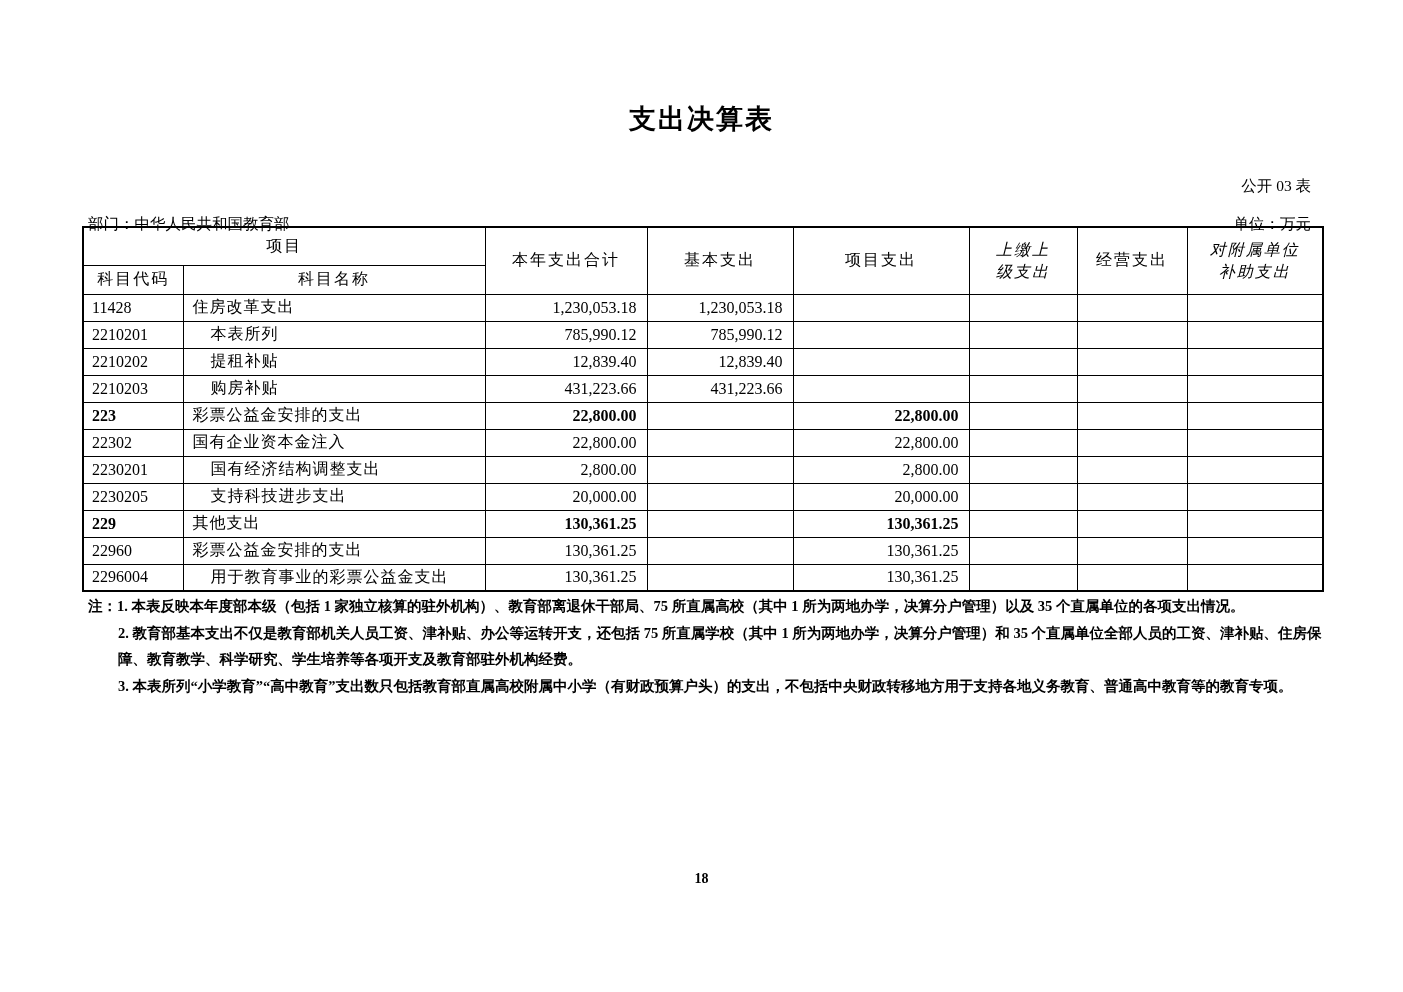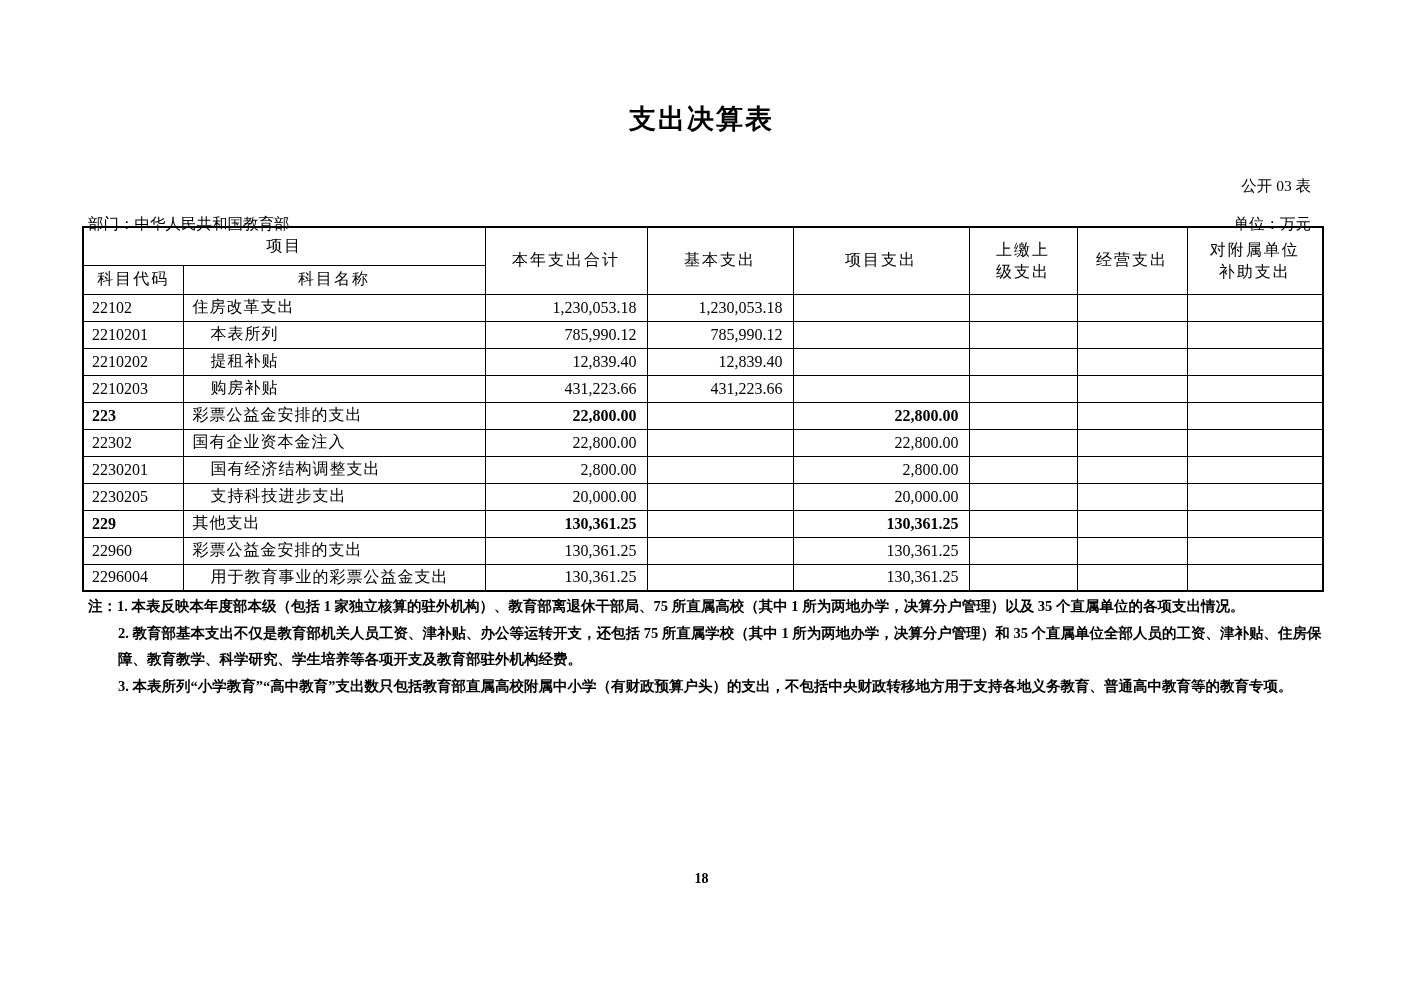--- a/index.html
+++ b/index.html
@@ -53,21 +53,21 @@
     overflow: hidden;
     white-space: nowrap;
   }
   .fin-table thead th {
     text-align: center;
     letter-spacing: 2px;
   }
   .fin-table tr.hrow1 { height: 38px; }
   .fin-table tr.hrow2 { height: 29px; }
   .fin-table tbody tr { height: 27px; }
-  .thline { display: block; line-height: 22px; }
+  .thline { display: block; line-height: 22px; font-style: italic; }
   td.cell-code { text-align: left; padding-left: 8px; }
   td.cell-name { text-align: left; padding-left: 9px; letter-spacing: 1px; }
   tr.indent1 td.cell-name { padding-left: 27px; }
   td.cell-num { text-align: right; padding-right: 10px; }
   tr.bold-row td.cell-code,
   tr.bold-row td.cell-num { font-weight: bold; }
   .notes {
     position: absolute;
     top: 593px;
     left: 88px;
@@ -128,21 +128,21 @@
         </th>
       </tr>
       <tr class="hrow2">
         <th>科目代码</th>
         <th>科目名称</th>
       </tr>
     </thead>
     <tbody>
 
         <tr>
-          <td class="cell-code">22102</td>
+          <td class="cell-code">11428</td>
           <td class="cell-name">住房改革支出</td>
           <td class="cell-num">1,230,053.18</td>
           <td class="cell-num">1,230,053.18</td>
           <td class="cell-num"></td>
           <td class="cell-num"></td>
           <td class="cell-num"></td>
           <td class="cell-num"></td>
         </tr>
 
         <tr class="indent1">

